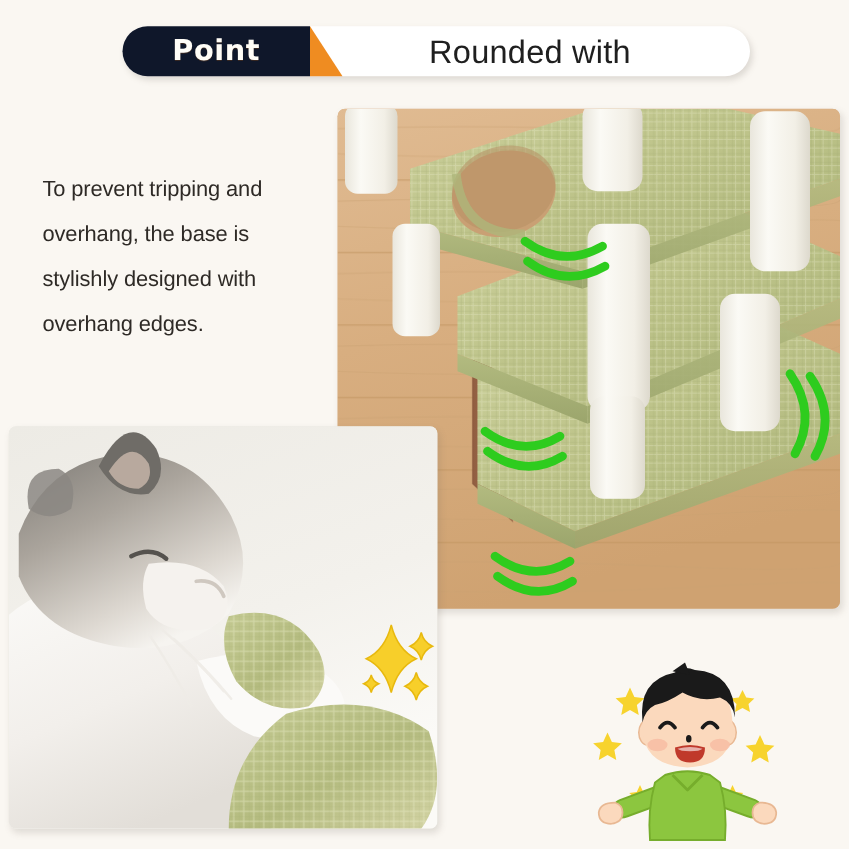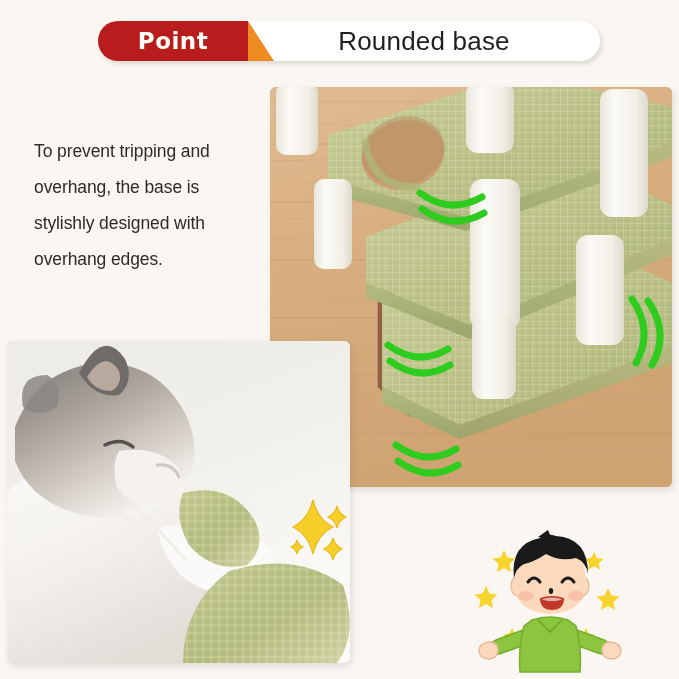--- a/index.html
+++ b/index.html
@@ -37,21 +37,21 @@
     background: #ffffff;
     border-radius: 20px;
     box-shadow: 2px 3px 5px rgba(120,110,100,0.22);
   }
   .point-badge {
     position: absolute;
     left: 0;
     top: 0;
     width: 150px;
     height: 40px;
-    background: #b91c1c;
+    background: #0f172a;
     border-radius: 20px 0 0 20px;
     overflow: visible;
     display: flex;
     align-items: center;
     justify-content: center;
   }
   .point-badge::after {
     content: "";
     position: absolute;
     right: -26px;
@@ -151,21 +151,21 @@
 </head>
 <body>
 
 <div class="page">
 
   <div class="header-banner">
     <div class="header-pill"></div>
     <div class="point-badge">
       <span class="point-label">Point</span>
     </div>
-    <div class="header-title">Rounded base</div>
+    <div class="header-title">Rounded with</div>
   </div>
 
   <div class="description">To prevent tripping and overhang, the base is stylishly designed with overhang edges.</div>
 
   <div class="photo-tower">
     <svg class="tower-svg" viewBox="0 0 402 400" preserveAspectRatio="none">
       <defs>
         <linearGradient id="floorGrad" x1="0" y1="0" x2="0.3" y2="1">
           <stop offset="0%" stop-color="#e0bb92"></stop>
           <stop offset="45%" stop-color="#d8ae80"></stop>

